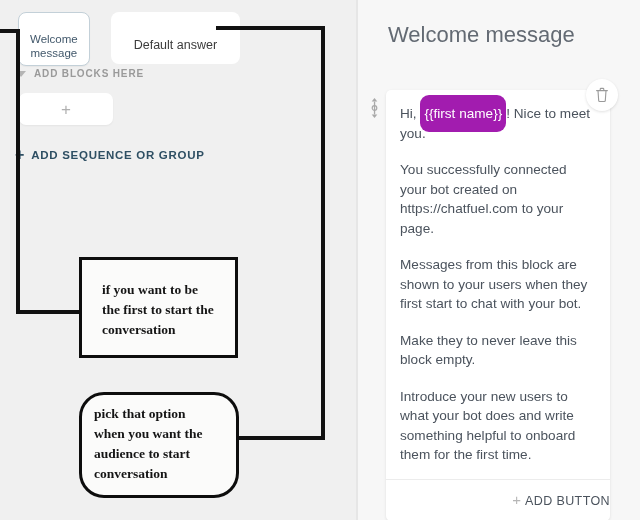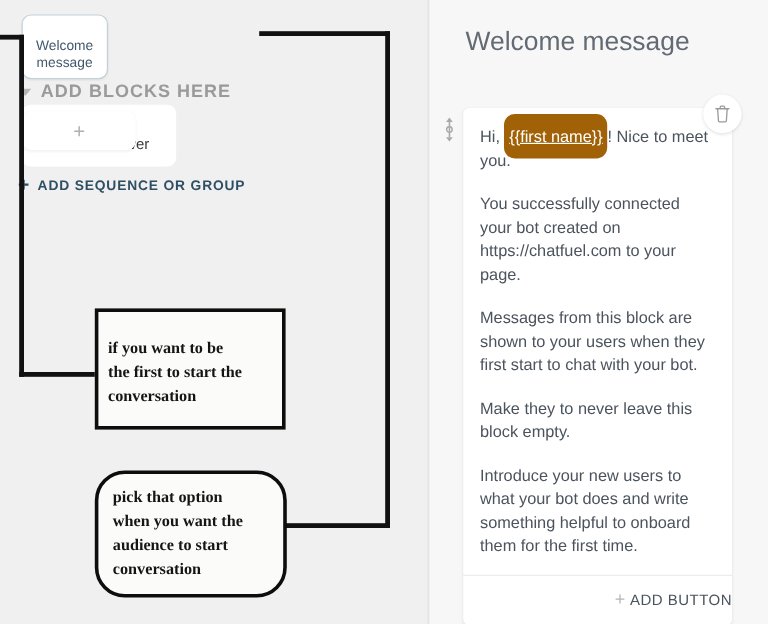--- a/index.html
+++ b/index.html
@@ -35,21 +35,20 @@
     background: #e6e6e6;
   }
 
   
   #tab-strip {
     position: absolute;
     left: 18px; top: 12px;
     display: flex;
     align-items: flex-start;
     gap: 21px;
-    flex-direction: column;
   }
   .tab {
     font-size: 11.5px;
     line-height: 14px;
     text-align: center;
     border-radius: 8px;
     background: #ffffff;
     color: #42586b;
     padding: 6px 12px;
     white-space: pre-line;
@@ -74,21 +73,21 @@
     align-items: center;
     gap: 8px;
   }
   .caret {
     width: 0; height: 0;
     border-left: 5px solid transparent;
     border-right: 5px solid transparent;
     border-top: 6px solid #b5b5b5;
   }
   #add-blocks-label {
-    font-size: 15px;
+    font-size: 10px;
     letter-spacing: 0.85px;
     color: #9a9a9a;
     font-weight: 600;
   }
 
   
   #add-block-card {
     position: absolute;
     left: 19px; top: 93px;
     width: 94px; height: 32px;
@@ -145,21 +144,21 @@
   .ann-box .txt {
     display: block;
     white-space: pre-line;
   }
   #ann-box-1 {
     left: 79px; top: 257px;
     width: 159px; height: 101px;
     padding: 0;
   }
   #ann-box-1 .txt {
-    padding: 20px 0 0 8px;
+    padding: 20px 0 0 20px;
   }
   #ann-box-2 {
     left: 79px; top: 392px;
     width: 160px; height: 106px; border-radius: 25px;
   }
   #ann-box-2 .txt {
     padding: 9px 0 0 12px;
   }
 
   
@@ -191,25 +190,24 @@
     line-height: 19.5px;
     color: #4b535d;
   }
   #message-body p {
     margin: 0 0 17px 0;
   }
   #message-body p:last-child {
     margin-bottom: 4px;
   }
   .token {
-    background: #a16207;
+    background: #a21caf;
     color: #ffffff;
     border-radius: 9px;
     padding: 11px 4px;
-    text-decoration: underline;
   }
   #card-footer {
     border-top: 1px solid #ececec;
     text-align: right;
     padding: 11px 0 12px 0;
   }
   #add-button-label {
     font-size: 12.5px;
     letter-spacing: 0.4px;
     color: #4b535d;

